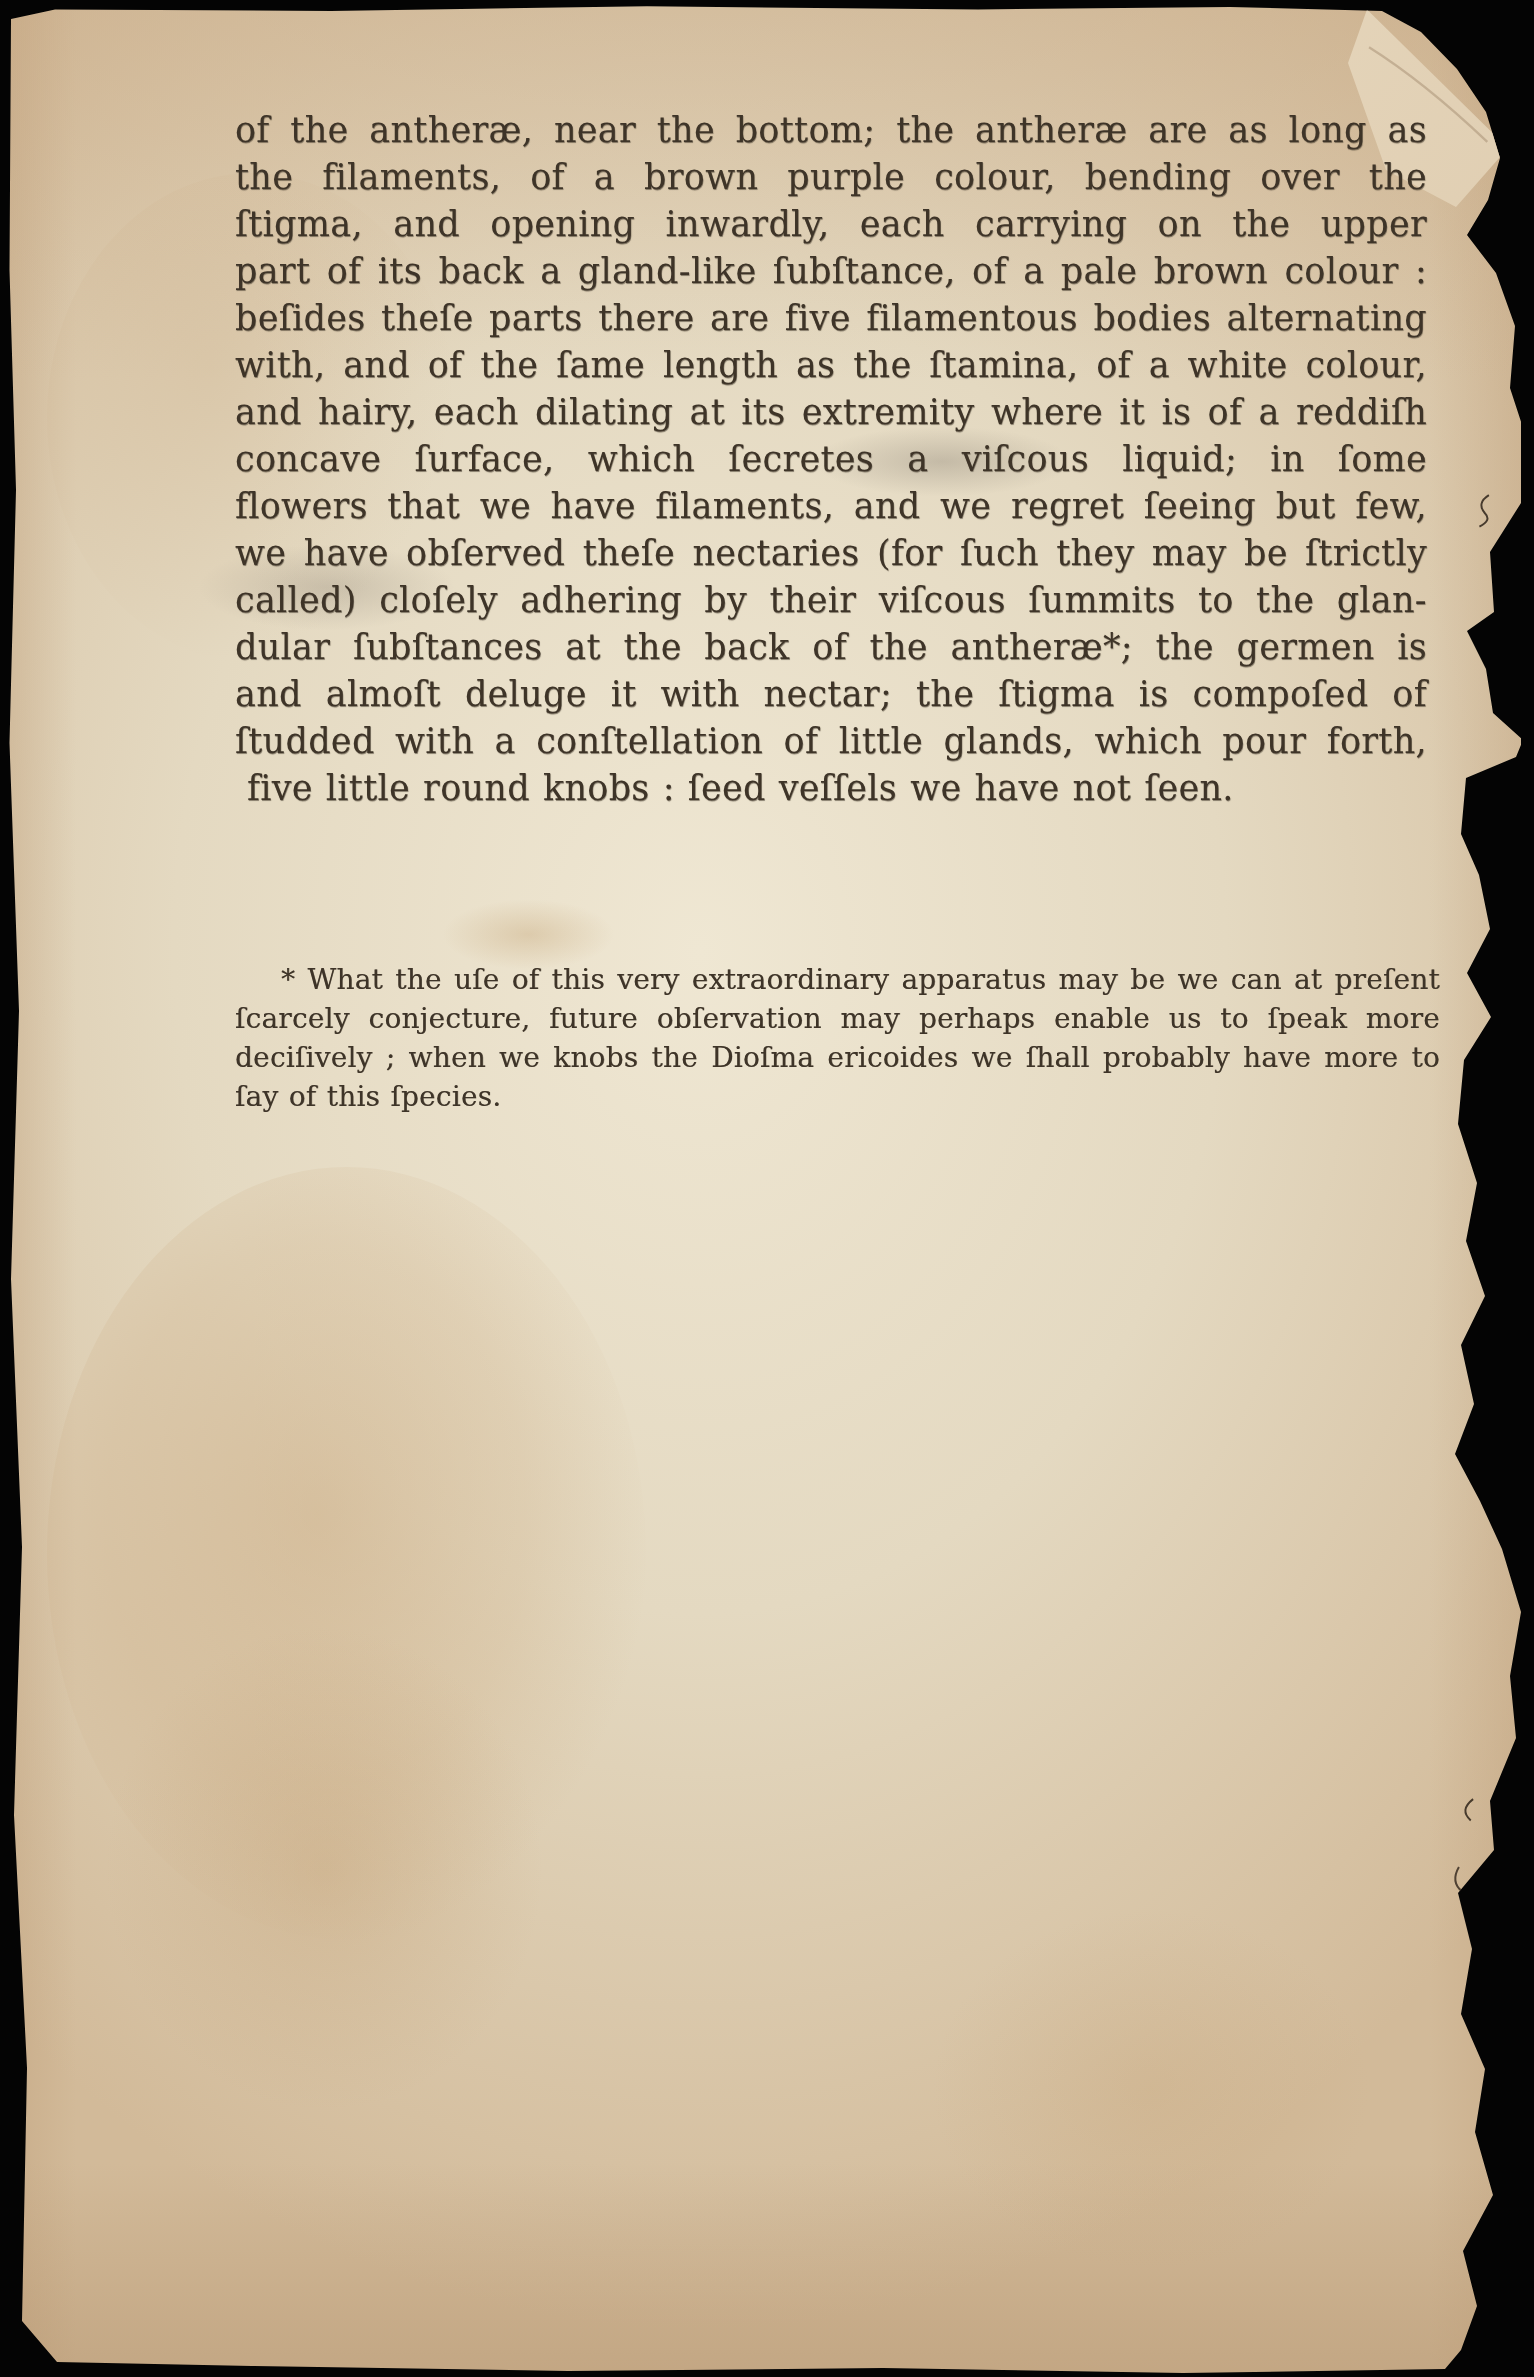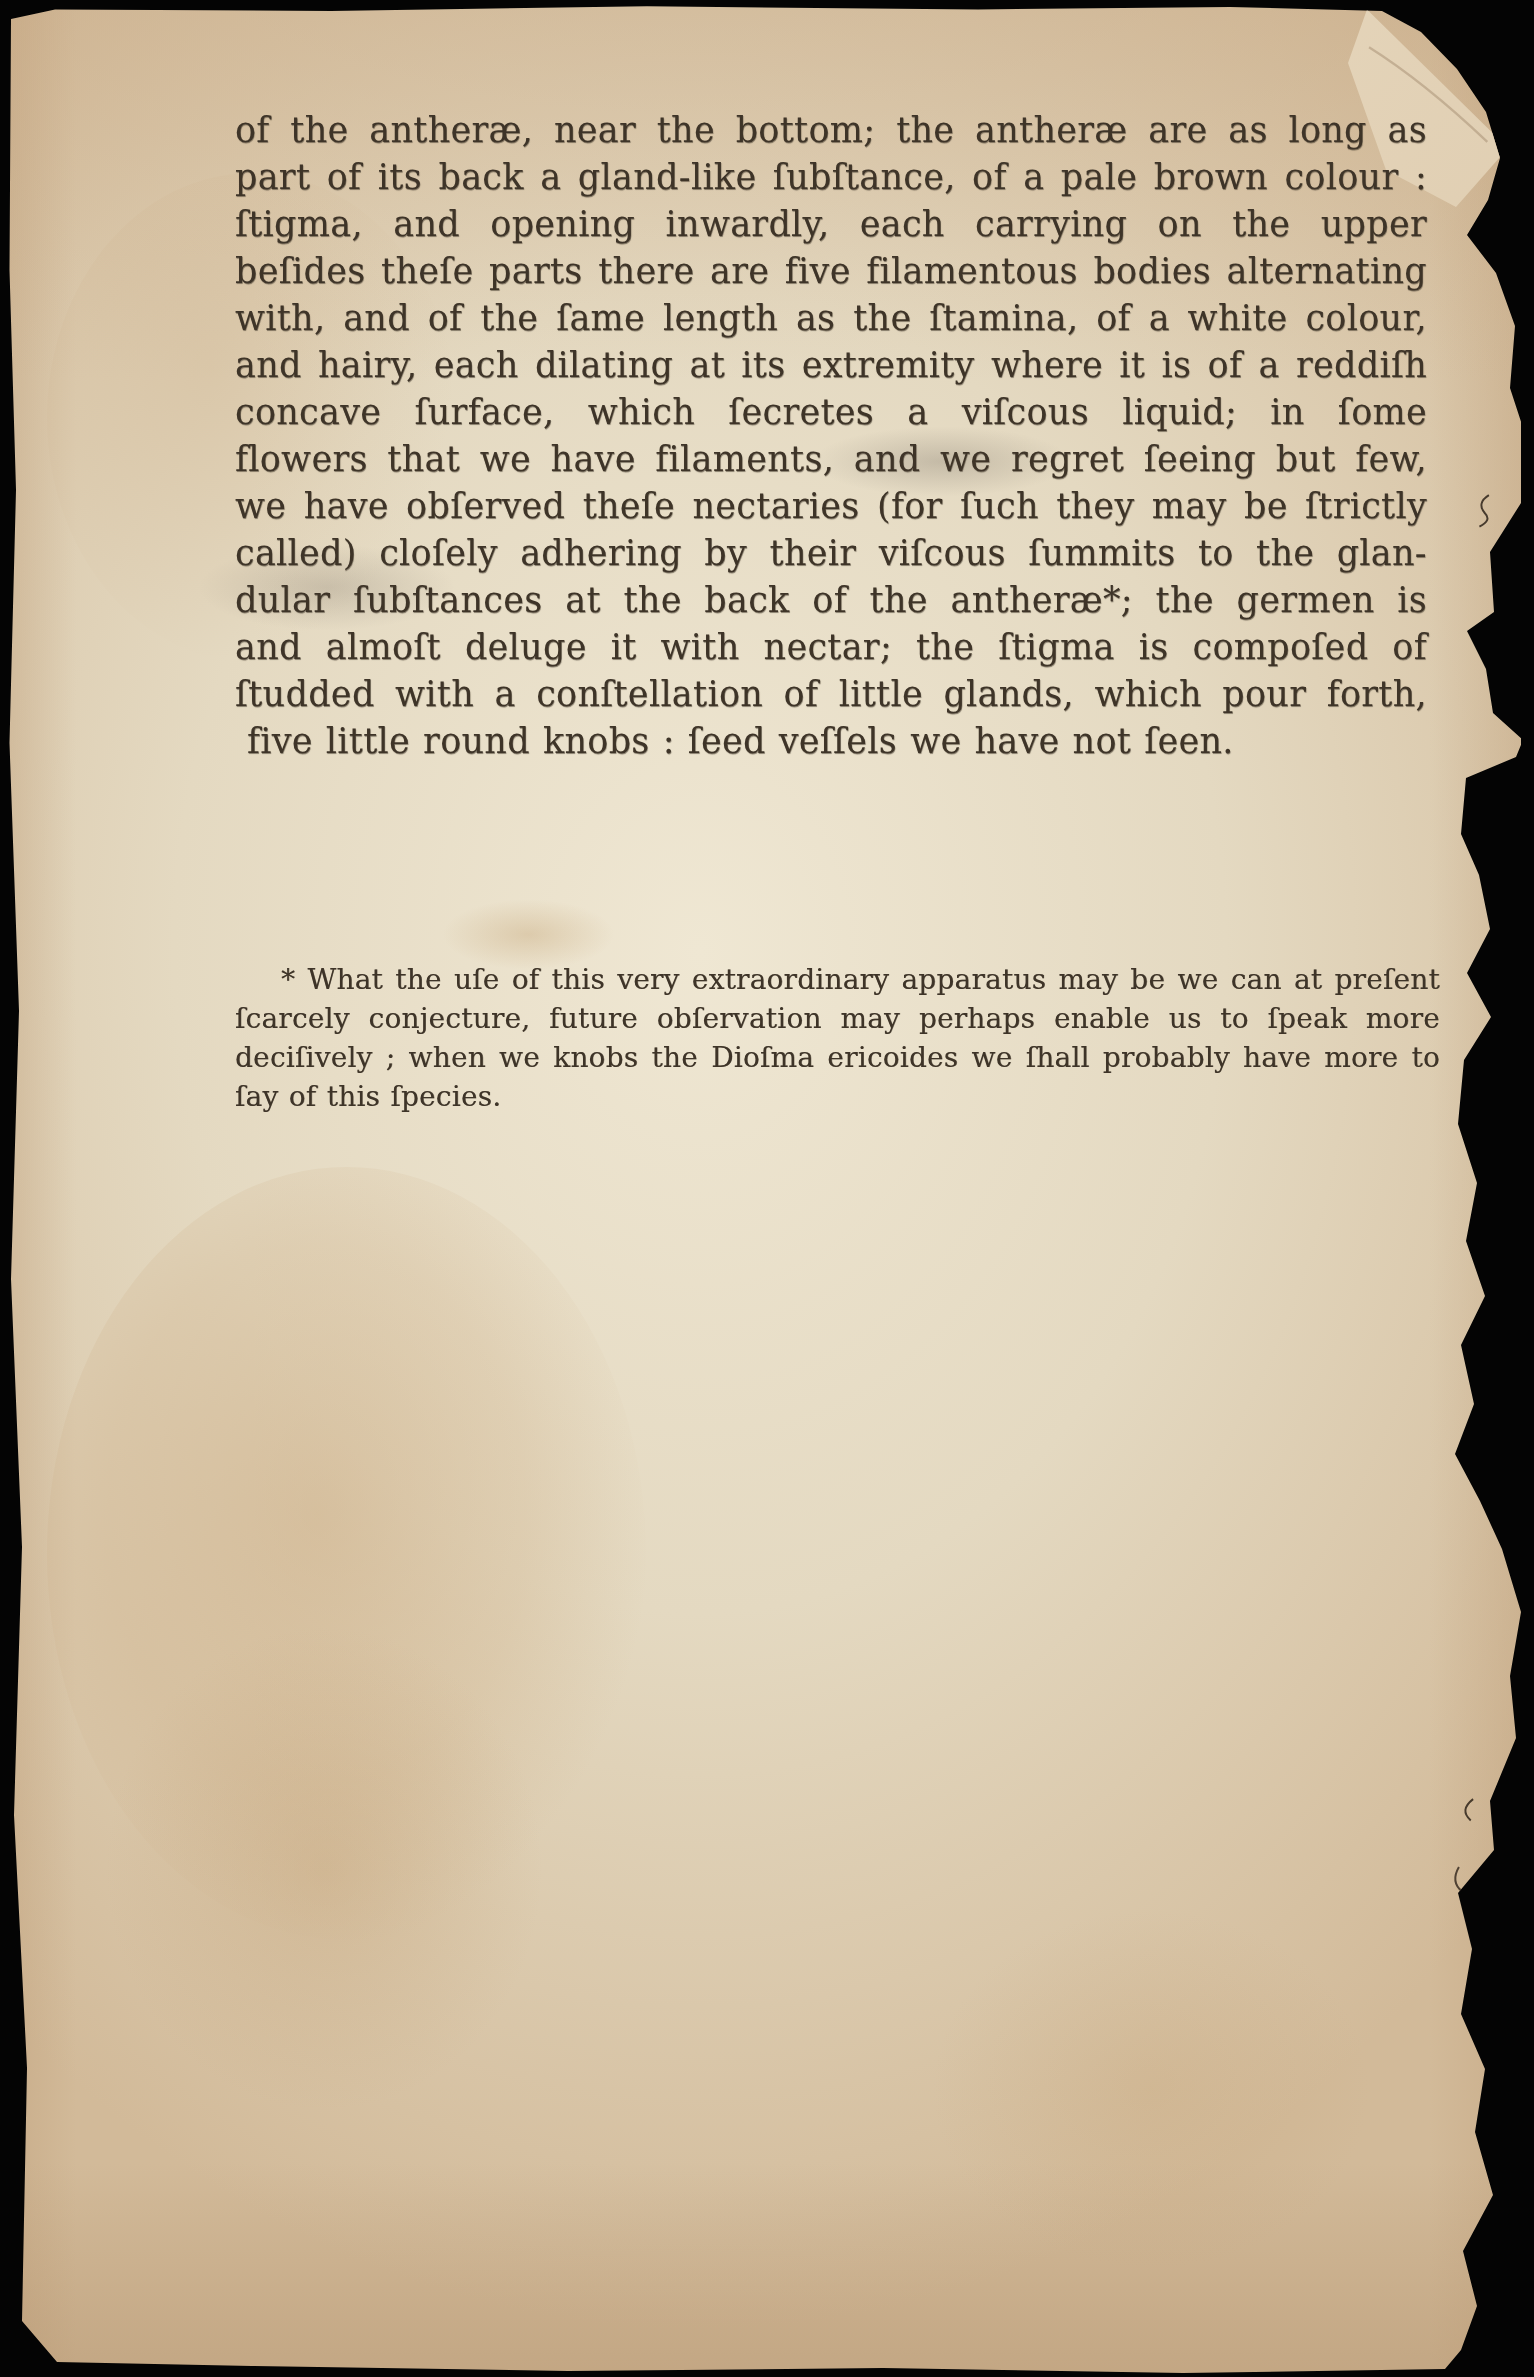--- a/index.html
+++ b/index.html
@@ -124,22 +124,23 @@
     <div class="stain stain-left-mid"></div>
     <div class="stain stain-bottom-right"></div>
     <div class="stain smudge-stamina"></div>
     <div class="stain smudge-hairy"></div>
     <div class="stain smudge-footnote"></div>
 
     <div class="dog-ear"></div>
 
     <div class="textblock">
       <div class="tl">of the antheræ, near the bottom; the antheræ are as long as</div>
+      <div class="tl">the filaments, of a brown purple colour, bending over the</div>
+      <div class="tl">ſtigma, and opening inwardly, each carrying on the upper</div>
       <div class="tl">part of its back a gland-like ſubſtance, of a pale brown colour :</div>
-      <div class="tl">ſtigma, and opening inwardly, each carrying on the upper</div>
       <div class="tl">beſides theſe parts there are five filamentous bodies alternating</div>
       <div class="tl">with, and of the ſame length as the ſtamina, of a white colour,</div>
       <div class="tl">and hairy, each dilating at its extremity where it is of a reddiſh</div>
       <div class="tl">concave ſurface, which ſecretes a viſcous liquid; in ſome</div>
       <div class="tl">flowers that we have filaments, and we regret ſeeing but few,</div>
       <div class="tl">we have obſerved theſe nectaries (for ſuch they may be ſtrictly</div>
       <div class="tl">called) cloſely adhering by their viſcous ſummits to the glan-</div>
       <div class="tl">dular ſubſtances at the back of the antheræ*; the germen is</div>
       <div class="tl">and almoſt deluge it with nectar; the ſtigma is compoſed of</div>
       <div class="tl">ſtudded with a conſtellation of little glands, which pour forth,</div>

